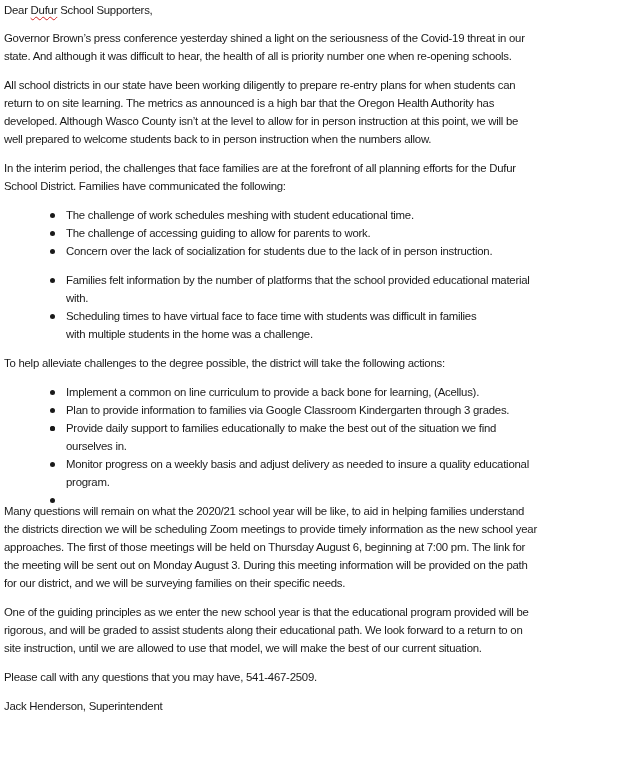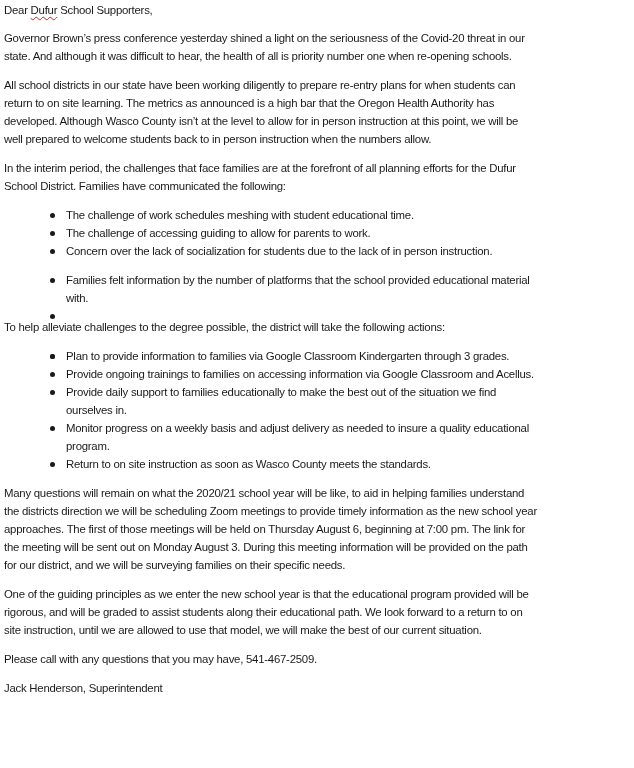--- a/index.html
+++ b/index.html
@@ -22,47 +22,47 @@
     .caret { display: inline-block; width: 1px; height: 13px; background: #000; vertical-align: -2px; margin-left: 1px; }
     .after-greet { margin-bottom: 10px; }
   </style>
 </head>
 <body>
 
 <div class="page">
 
   <p class="para after-greet"><span>Dear </span><span class="spell">Dufur</span><span> School Supporters,</span></p>
 
-  <p class="para">Governor Brown’s press conference yesterday shined a light on the seriousness of the Covid-20 threat in our state. And although it was difficult to hear, the health of all is priority number one when re-opening schools.</p>
+  <p class="para">Governor Brown’s press conference yesterday shined a light on the seriousness of the Covid-19 threat in our state. And although it was difficult to hear, the health of all is priority number one when re-opening schools.</p>
 
   <p class="para">All school districts in our state have been working diligently to prepare re-entry plans for when students can return to on site learning. The metrics as announced is a high bar that the Oregon Health Authority has developed. Although Wasco County isn’t at the level to allow for in person instruction at this point, we will be well prepared to welcome students back to in person instruction when the numbers allow.</p>
 
   <p class="para">In the interim period, the challenges that face families are at the forefront of all planning efforts for the Dufur School District. Families have communicated the following:</p>
 
   <ul class="bullets">
     <li><span class="dot"></span><span>The challenge of work schedules meshing with student educational time.</span></li>
     <li><span class="dot"></span><span>The challenge of accessing guiding to allow for parents to work.</span></li>
     <li><span class="dot"></span><span>Concern over the lack of socialization for students due to the lack of in person instruction.</span></li>
   </ul>
 
 
   <ul class="bullets">
     <li><span class="dot"></span><span>Families felt information by the number of platforms that the school provided educational material with.</span></li>
-    <li style="padding-right:40px;"><span class="dot"></span></li>
+    <li style="padding-right:40px;"><span class="dot"></span><span>Scheduling times to have virtual face to face time with students was difficult in families with multiple students in the home was a challenge.</span></li>
   </ul>
 
   <p class="para">To help alleviate challenges to the degree possible, the district will take the following actions:</p>
 
   <ul class="bullets">
+    <li><span class="dot"></span><span>Implement a common on line curriculum to provide a back bone for learning, (Acellus).</span></li>
+    <li><span class="dot"></span><span>Plan to provide information to families via Google Classroom Kindergarten through 3 grades.</span></li>
     <li><span class="dot"></span></li>
-    <li><span class="dot"></span><span>Plan to provide information to families via Google Classroom Kindergarten through 3 grades.</span></li>
-    <li><span class="dot"></span><span>Provide ongoing trainings to families on accessing information via Google Classroom and Acellus.</span></li>
     <li><span class="dot"></span><span>Provide daily support to families educationally to make the best out of the situation we find ourselves in.</span></li>
     <li><span class="dot"></span><span>Monitor progress on a weekly basis and adjust delivery as needed to insure a quality educational program.</span></li>
-    <li><span class="dot"></span><span>Return to on site instruction as soon as Wasco County meets the standards.</span></li>
+    <li><span class="dot"></span></li>
   </ul>
 
   <p class="para">Many questions will remain on what the 2020/21 school year will be like, to aid in helping families understand the districts direction we will be scheduling Zoom meetings to provide timely information as the new school year approaches. The first of those meetings will be held on Thursday August 6, beginning at 7:00 pm. The link for the meeting will be sent out on Monday August 3. During this meeting information will be provided on the path for our district, and we will be surveying families on their specific needs.</p>
 
   <p class="para">One of the guiding principles as we enter the new school year is that the educational program provided will be rigorous, and will be graded to assist students along their educational path. We look forward to a return to on site instruction, until we are allowed to use that model, we will make the best of our current situation.</p>
 
   <p class="para">Please call with any questions that you may have, 541-467-2509.</p>
 
 
   <p class="para">Jack Henderson, Superintendent</p>

